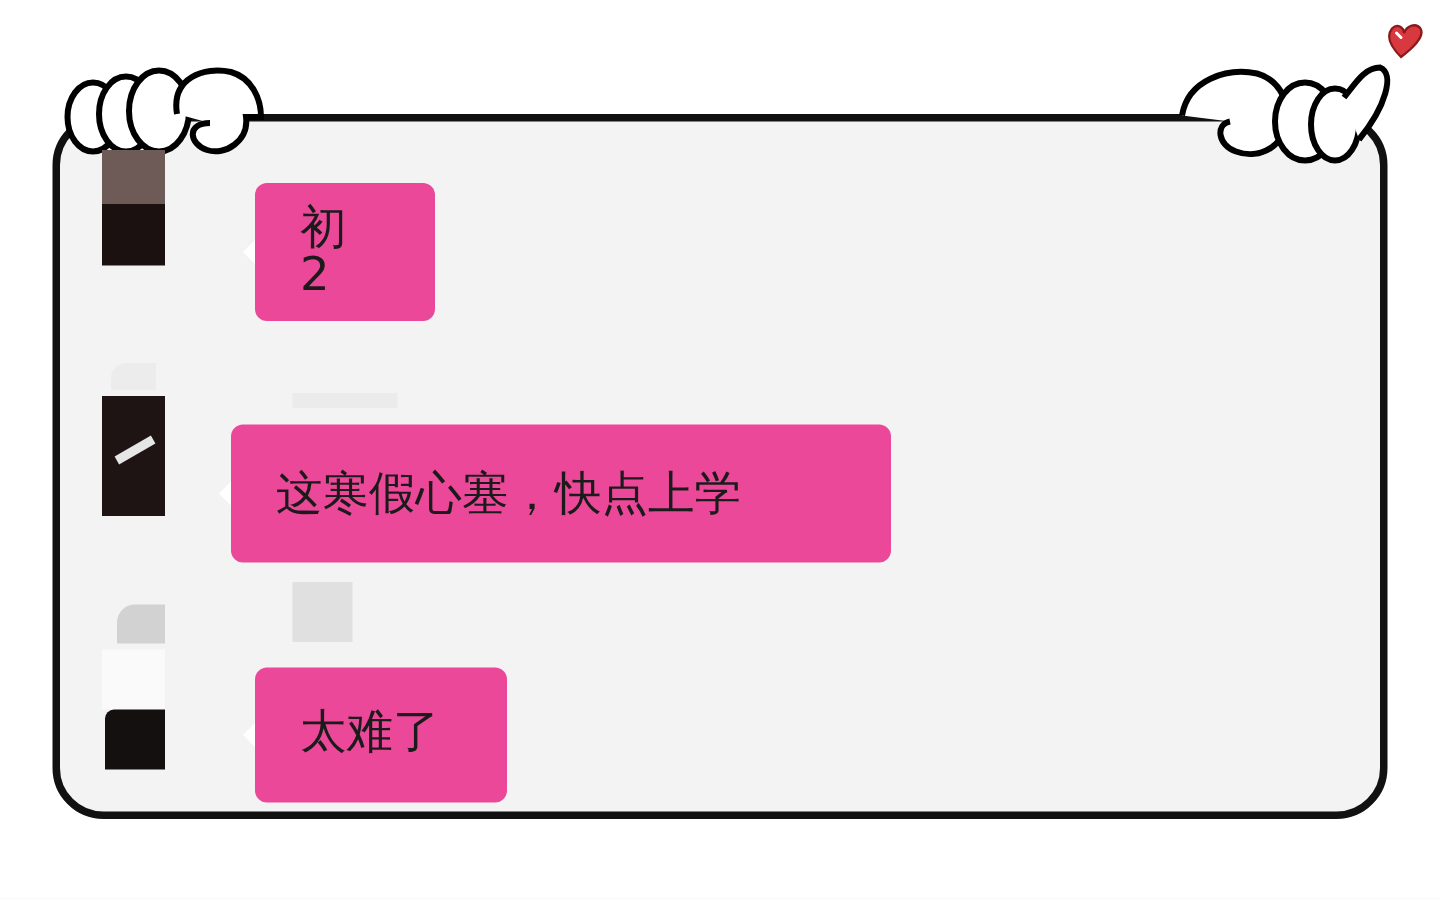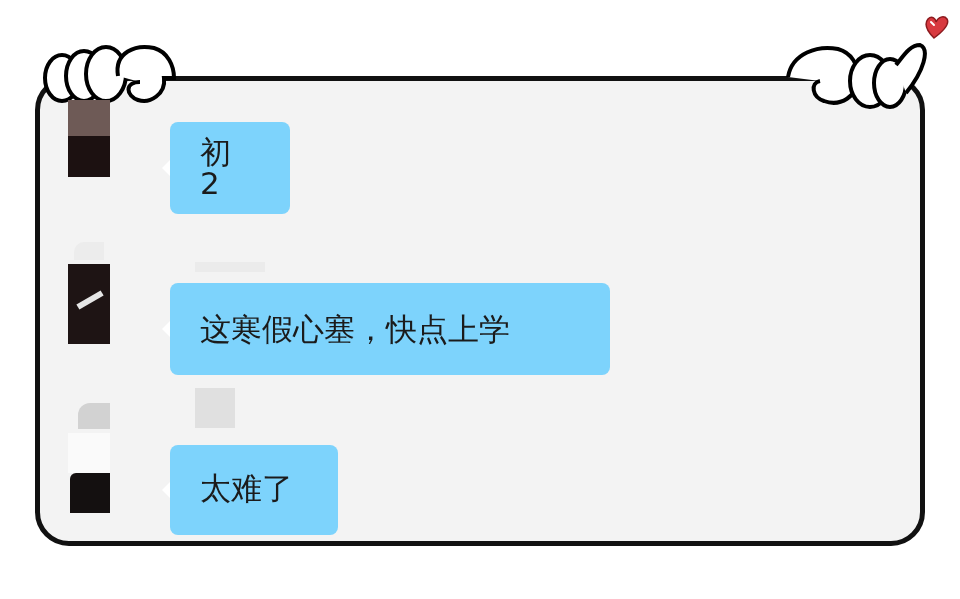--- a/index.html
+++ b/index.html
@@ -2,21 +2,21 @@
 <html><head>
 <meta charset="utf-8">
 <style>
   html, body { margin:0; padding:0; }
   body { width:960px; height:599px; background:#ffffff; position:relative; overflow:hidden;
          font-family:"DejaVu Sans","Liberation Sans",sans-serif; }
   .frame { position:absolute; left:35px; top:76px; width:880px; height:460px;
            background:#f3f3f3; border:5px solid #111; border-radius:34px; box-sizing:content-box; }
   .hand { position:absolute; }
   .avatar { position:absolute; width:68px; height:90px; }
-  .bubble { position:absolute; background:#7dd3fc; border-radius:8px; color:#1b1b1b;
+  .bubble { position:absolute; background:#ec4899; border-radius:8px; color:#1b1b1b;
             font-size:31px; line-height:1; display:flex; align-items:center; padding:0 30px; box-sizing:border-box; }
   .bubble::before { content:""; position:absolute; left:-8px; top:50%; margin-top:-8px;
             border-top:8px solid transparent; border-bottom:8px solid transparent; border-right:8px solid #fff; }
   .name-blur { position:absolute; background:#e3e3e3; }
   .heart { position:absolute; }
 </style>
 </head>
 <body>
 
 <div class="frame"></div>
@@ -51,21 +51,21 @@
 <div class="bubble" style="left:170px;top:122px;width:120px;height:92px;">
   <span>初 2</span>
 </div>
 
 <div class="avatar" style="left:68px;top:242px;">
   <div style="position:absolute;left:6px;top:0;width:30px;height:18px;background:#ececec;border-radius:10px 0 0 0;"></div>
   <div style="position:absolute;left:0;top:22px;width:42px;height:80px;background:#1e1414;"></div>
   <div style="position:absolute;left:8px;top:55px;width:28px;height:6px;background:#e6e6e6;transform:rotate(-30deg);"></div>
 </div>
 <div class="name-blur" style="left:195px;top:262px;width:70px;height:10px;background:#ebebeb;"></div>
-<div class="bubble" style="left:170px;top:283px;width:440px;height:92px;">
+<div class="bubble" style="left:154px;top:283px;width:440px;height:92px;">
   <span>这寒假心塞，快点上学</span>
 </div>
 
 <div class="avatar" style="left:68px;top:403px;">
   <div style="position:absolute;left:10px;top:0;width:32px;height:26px;background:#d2d2d2;border-radius:12px 0 0 0;"></div>
   <div style="position:absolute;left:0;top:30px;width:42px;height:40px;background:#fafafa;"></div>
   <div style="position:absolute;left:2px;top:70px;width:40px;height:40px;background:#141010;border-radius:6px 0 0 0;"></div>
 </div>
 <div class="name-blur" style="left:195px;top:388px;width:40px;height:40px;background:#e0e0e0;"></div>
 <div class="bubble" style="left:170px;top:445px;width:168px;height:90px;font-family:Liberation Mono, monospace;">

